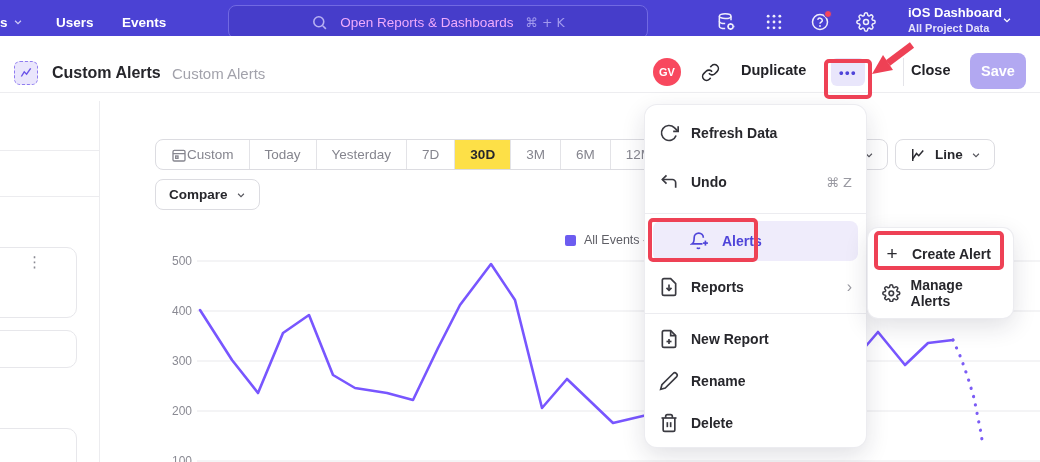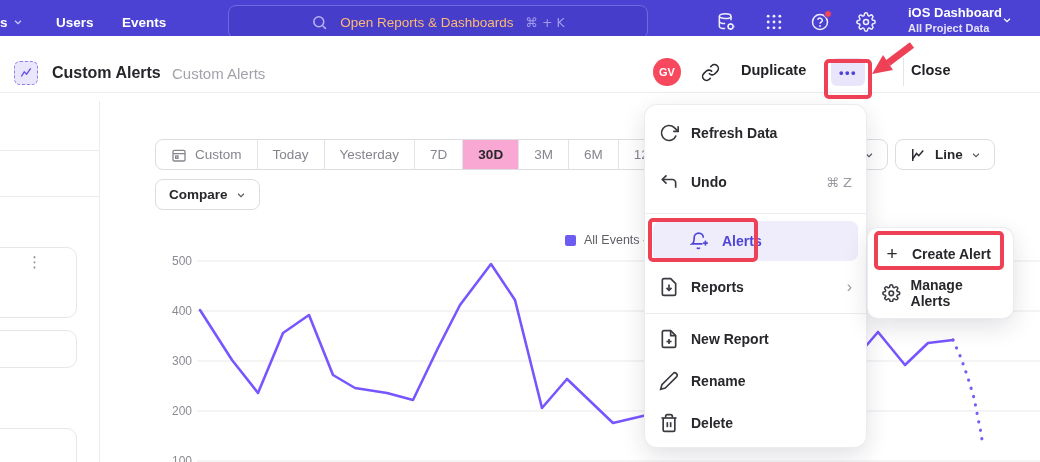--- a/index.html
+++ b/index.html
@@ -7,21 +7,21 @@
   .screen { position:relative; width:1040px; height:462px; overflow:hidden; background:#fff; }
   .abs { position:absolute; }
 
   
   .topnav { position:absolute; left:0; top:0; width:1040px; height:44px; background:#4b42d4; color:#fff; z-index:5; }
   .nav-item { position:absolute; top:0; height:44px; display:flex; align-items:center; gap:5px;
               color:#fff; font-size:13.5px; font-weight:600; cursor:pointer; }
   .search-pill { position:absolute; left:228px; top:5px; width:420px; height:34px; background:#463dca;
                  border:1px solid #7169e2; border-radius:8px; display:flex; align-items:center;
                  justify-content:center; gap:12px; cursor:pointer; }
-  .search-ph { color:#fdba74; font-size:13.5px; }
+  .search-ph { color:#f0abfc; font-size:13.5px; }
   .search-sc { color:#a39bef; font-size:12.5px; font-family:"DejaVu Sans","Liberation Sans",sans-serif; }
   .nav-icon { position:absolute; top:12px; width:20px; height:20px; color:#efeefb; cursor:pointer; }
   .nav-icon svg { width:20px; height:20px; }
   .help-dot { position:absolute; right:-2px; top:-2px; width:8px; height:8px; border-radius:50%;
               background:#f5455c; border:1.5px solid #4b42d4; }
   .proj { position:absolute; left:908px; top:5px; display:flex; align-items:center; gap:0; cursor:pointer; }
   .proj-name { font-size:13px; font-weight:700; color:#fff; line-height:16px; }
   .proj-sub  { font-size:11px; font-weight:700; color:#e4e1fa; line-height:14px; }
 
   
@@ -46,24 +46,24 @@
   
   .sidebar-line { position:absolute; background:#ececef; }
   .side-card { position:absolute; left:-24px; width:101px; background:#fff;
                border:1px solid #e7e7eb; border-radius:10px; cursor:pointer; }
   .kebab { position:absolute; left:50px; top:10px; color:#8a8a93; font-size:15px; letter-spacing:0;
            line-height:7px; cursor:pointer; }
 
   
   .seg-ctl { position:absolute; left:155px; top:139px; height:31px; display:flex; align-items:stretch;
              border:1px solid #dcdce1; border-radius:8px; background:#fff; overflow:hidden; z-index:2; }
-  .seg { display:flex; align-items:center; gap:8px; padding:0 15px; font-size:13.5px; color:#85858e;
+  .seg { display:flex; align-items:center; padding:0 15px; font-size:13.5px; color:#85858e;
          border-left:1px solid #e3e3e7; cursor:pointer; white-space:nowrap; }
   .seg:first-child { border-left:none; }
-  .seg.selected { background:#f9a8d4; color:#27272c; font-weight:700; }
+  .seg.selected { background:#fde047; color:#27272c; font-weight:700; }
   .pill-btn { position:absolute; height:31px; display:flex; align-items:center; gap:8px; padding:0 13px;
               border:1px solid #dcdce1; border-radius:8px; background:#fff; font-size:13.5px;
               font-weight:600; color:#27272c; cursor:pointer; z-index:2; }
   .chev { width:10px; height:10px; color:#55555c; }
 
   
   .chart-svg { position:absolute; left:0; top:0; width:1040px; height:462px; z-index:1; pointer-events:none; }
   .ytick { position:absolute; width:40px; text-align:right; font-size:12px; color:#8a8a93; z-index:1; }
   .legend { position:absolute; left:565px; top:233px; display:flex; align-items:center; gap:8px; z-index:2; cursor:pointer; }
   .legend-sq { width:11px; height:11px; border-radius:2px; background:#6c5cf0; }
@@ -273,20 +273,21 @@
     <div class="icon-btn abs" style="left:701px; top:27px;">
       <svg style="width:19px;height:19px" viewBox="0 0 24 24" fill="none" stroke="currentColor" stroke-width="2">
         <path d="M10 13a5 5 0 0 0 7.54.54l3-3a5 5 0 0 0-7.07-7.07l-1.72 1.71"></path>
         <path d="M14 11a5 5 0 0 0-7.54-.54l-3 3a5 5 0 0 0 7.07 7.07l1.71-1.71"></path>
       </svg>
     </div>
     <div class="hbtn" style="left:741px;">Duplicate</div>
     <div class="more-btn">•••</div>
     <div class="hdr-divider"></div>
     <div class="hbtn" style="left:911px;">Close</div>
+    <button class="save-btn">Save</button>
   </div>
 
   <div class="menu">
     <div class="mrow" style="top:8px;">
       <span class="micon">
         <svg viewBox="0 0 24 24" fill="none" stroke="currentColor" stroke-width="2">
             <polyline points="23 4 23 10 17 10"></polyline>
             <path d="M20.49 15a9 9 0 1 1-2.12-9.36L23 10"></path>
           </svg>
       </span>

